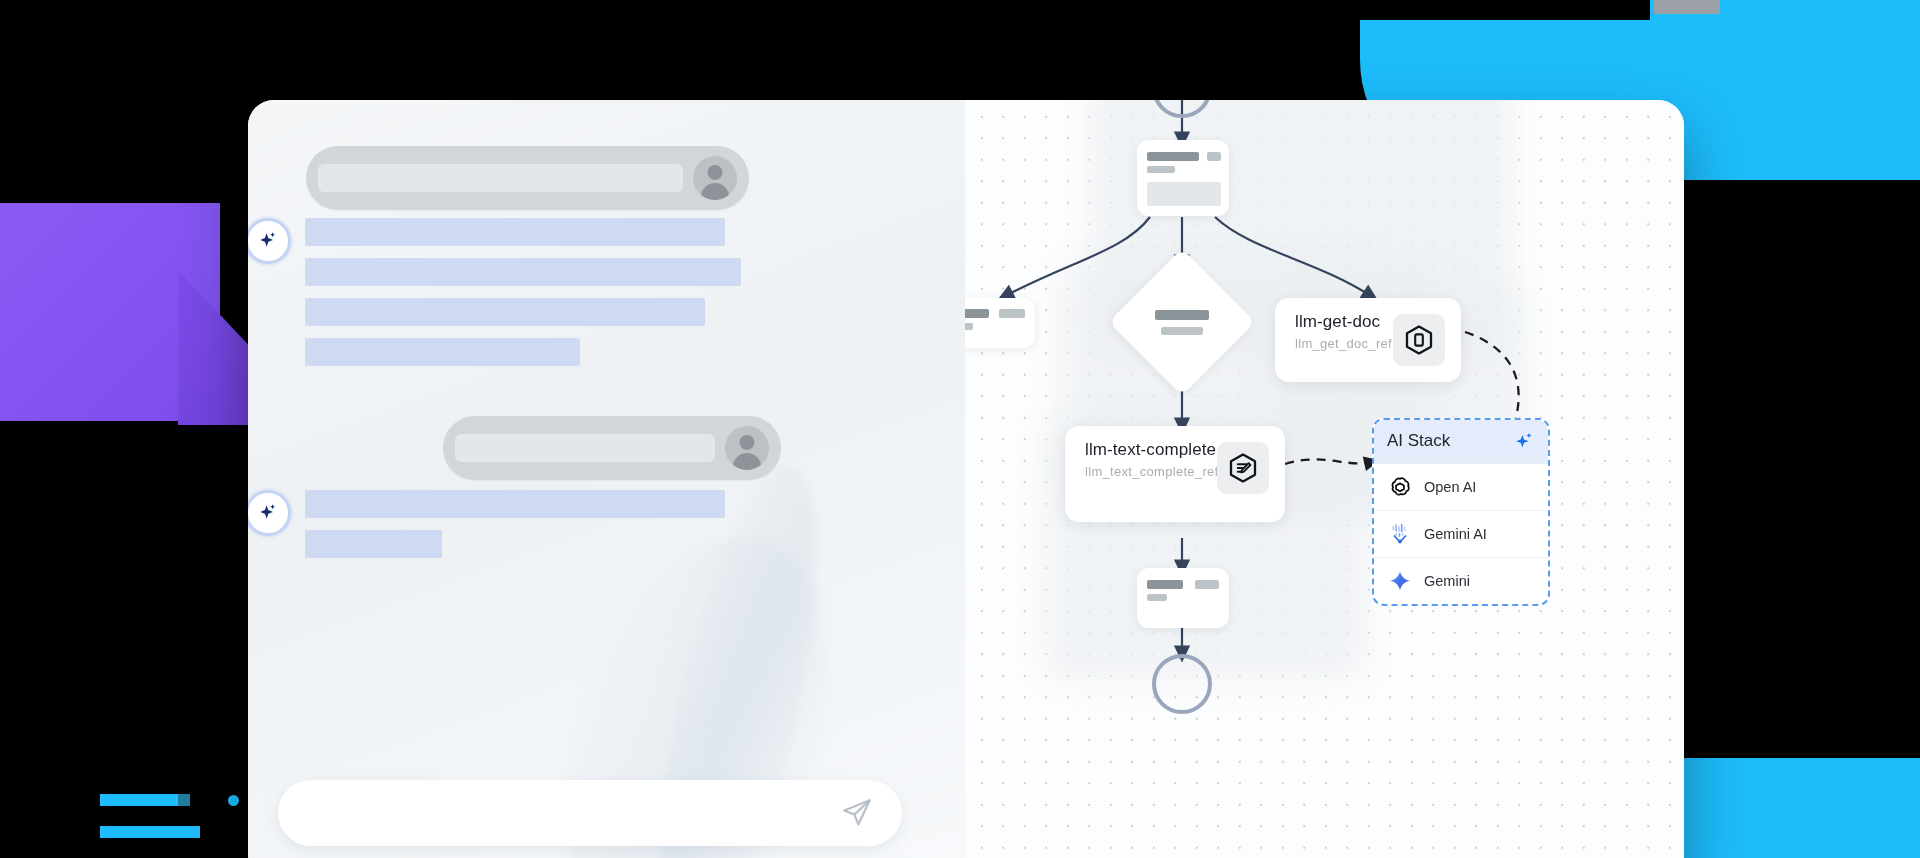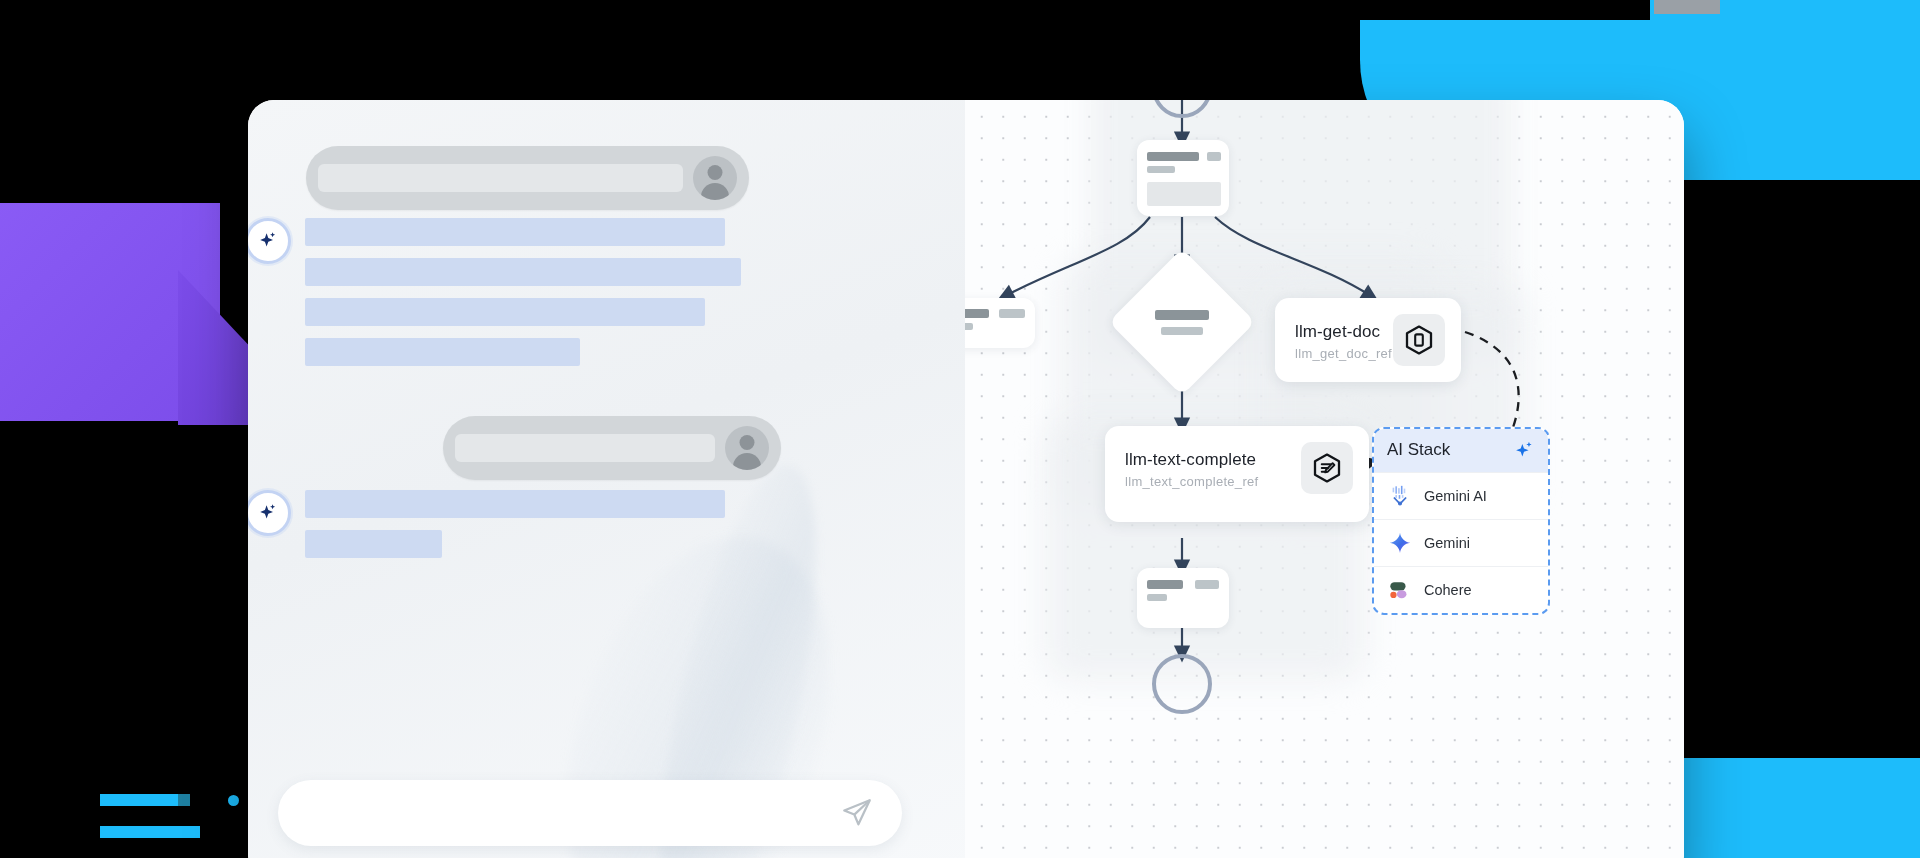--- a/index.html
+++ b/index.html
@@ -168,40 +168,39 @@
 
   .circle-node {
     position:absolute; border-radius:50%;
     border: 4px solid #9aa6bb; background: transparent;
   }
 
   
   .lnode {
     position:absolute; background:#fff; border-radius:14px;
     box-shadow: 0 3px 14px rgba(40,55,80,.10);
-    padding: 24px 20px;
+    padding: 14px 20px;
   }
   .lnode .title { font-size: 17px; color:#1d2129; letter-spacing:.1px; }
   .lnode .sub { font-size: 13px; color:#a9aeb5; margin-top: 4px; letter-spacing:.3px; }
   .lnode .icon-box {
     position:absolute; right: 16px; top: 16px;
     width: 52px; height: 52px; border-radius: 10px;
     background:#eceef0; display:flex; align-items:center; justify-content:center;
   }
   .lnode .icon-box svg { width: 32px; height: 32px; }
 
   
   #ai-stack {
     position:absolute;
     width: 178px;
     background:#ffffff;
     border: 2px dashed #5b9bf0;
     border-radius: 12px;
     overflow:hidden;
-    margin-top:9px;
   }
   #ai-stack .hdr {
     display:flex; align-items:center; justify-content:space-between;
     background:#e4ecfb; padding: 10px 13px 11px 13px;
   }
   #ai-stack .hdr .t { font-size:17px; color:#1d2129; }
   .stack-item {
     display:flex; align-items:center; gap:11px;
     padding: 10px 13px; border-top: 1px solid #eef0f3;
     font-size: 14.5px; color:#2b3037;
@@ -350,21 +349,21 @@
         <div class="title">llm-get-doc</div>
         <div class="sub">llm_get_doc_ref</div>
         <div class="icon-box">
           <svg viewBox="0 0 32 32" aria-hidden="true">
             <path d="M16 2.6 L28 9.3 L28 22.7 L16 29.4 L4 22.7 L4 9.3 Z" fill="none" stroke="#111418" stroke-width="2.3" stroke-linejoin="round"></path>
             <rect x="12.2" y="10.4" width="7.6" height="11.2" rx="1.6" fill="none" stroke="#111418" stroke-width="2.1"></rect>
           </svg>
         </div>
       </div>
 
-      <div class="lnode" style="left:100px; top:326px; width:264px; height:96px;margin-left:40px;">
+      <div class="lnode" style="left:100px; top:326px; width:220px; height:96px;">
         <div class="title">llm-text-complete</div>
         <div class="sub">llm_text_complete_ref</div>
         <div class="icon-box">
           <svg viewBox="0 0 32 32" aria-hidden="true">
             <path d="M16 2.6 L28 9.3 L28 22.7 L16 29.4 L4 22.7 L4 9.3 Z" fill="none" stroke="#111418" stroke-width="2.3" stroke-linejoin="round"></path>
             <path d="M10.8 12.2 H19.4 M10.8 16 H17 M10.8 19.8 H15.2" stroke="#111418" stroke-width="2.1" stroke-linecap="round"></path>
             <path d="M21.6 11.2 L23.4 13 L16.6 19.8 L14.2 20.4 L14.9 18 Z" fill="none" stroke="#111418" stroke-width="1.9" stroke-linejoin="round"></path>
           </svg>
         </div>
       </div>
@@ -381,20 +380,31 @@
         <div class="hdr">
           <span class="t">AI Stack</span>
           <span>
             <svg viewBox="0 0 24 24" width="22" height="22" aria-hidden="true">
               <path d="M10.2 5.4 L12.0 10.4 L17.0 12.2 L12.0 14.0 L10.2 19.0 L8.4 14.0 L3.4 12.2 L8.4 10.4 Z" fill="#1a73e8"></path>
               <path d="M17.4 3.0 L18.2 5.1 L20.3 5.9 L18.2 6.7 L17.4 8.8 L16.6 6.7 L14.5 5.9 L16.6 5.1 Z" fill="#1a73e8"></path>
             </svg>
           </span>
         </div>
 
+        <div class="stack-item">
+          <span class="logo">
+            <svg viewBox="0 0 26 26" width="24" height="24" aria-hidden="true">
+              <g fill="none" stroke="#0b0b0b" stroke-width="1.9" stroke-linejoin="round">
+                <path d="M13 4.2 c2.3-1.6 5.2-.4 5.9 2.3 2.6.3 4.1 3.1 2.9 5.4 1.6 2.1.6 5.1-2 5.9-.4 2.6-3.3 4-5.6 2.7-2.1 1.6-5.1.7-6-1.9-2.6-.4-4-3.3-2.7-5.6-1.5-2.1-.5-5 2.1-5.8C8 4.6 10.8 3 13 4.2 Z"></path>
+                <path d="M13 9.0 L17.2 11.4 L17.2 15.3 L13 17.6 L8.8 15.3 L8.8 11.4 Z"></path>
+              </g>
+            </svg>
+          </span>
+          <span>Open AI</span>
+        </div>
 
         <div class="stack-item">
           <span class="logo">
             <svg viewBox="0 0 26 26" width="24" height="24" aria-hidden="true">
               <g fill="#5b8def">
                 <rect x="5" y="4" width="1.7" height="5" opacity=".45"></rect>
                 <rect x="8" y="2.5" width="1.7" height="8" opacity=".7"></rect>
                 <rect x="11" y="4.5" width="1.7" height="6" opacity=".5"></rect>
                 <rect x="14" y="2" width="1.7" height="9" opacity=".85"></rect>
                 <rect x="17" y="5" width="1.7" height="5" opacity=".4"></rect>
@@ -418,28 +428,18 @@
                   <stop offset="55%" stop-color="#3f6ee8"></stop>
                   <stop offset="100%" stop-color="#7a5bf0"></stop>
                 </linearGradient>
               </defs>
               <path d="M13 1.8 C13.6 7.4 18.4 12.2 24 12.8 C18.4 13.4 13.6 18.2 13 23.8 C12.4 18.2 7.6 13.4 2 12.8 C7.6 12.2 12.4 7.4 13 1.8 Z" fill="url(#gemg)"></path>
             </svg>
           </span>
           <span>Gemini</span>
         </div>
 
-        <div class="stack-item">
-          <span class="logo">
-            <svg viewBox="0 0 26 26" width="24" height="24" aria-hidden="true">
-              <rect x="2.5" y="4.5" width="16.5" height="9" rx="4.5" fill="#39594a"></rect>
-              <circle cx="5.9" cy="18.3" r="3.4" fill="#f2663c"></circle>
-              <ellipse cx="14.8" cy="17.6" rx="5.2" ry="4.4" fill="#c89bdf"></ellipse>
-            </svg>
-          </span>
-          <span>Cohere</span>
-        </div>
 
       </div>
 
     </div>
   </div>
 </div>
 
 </body></html>

